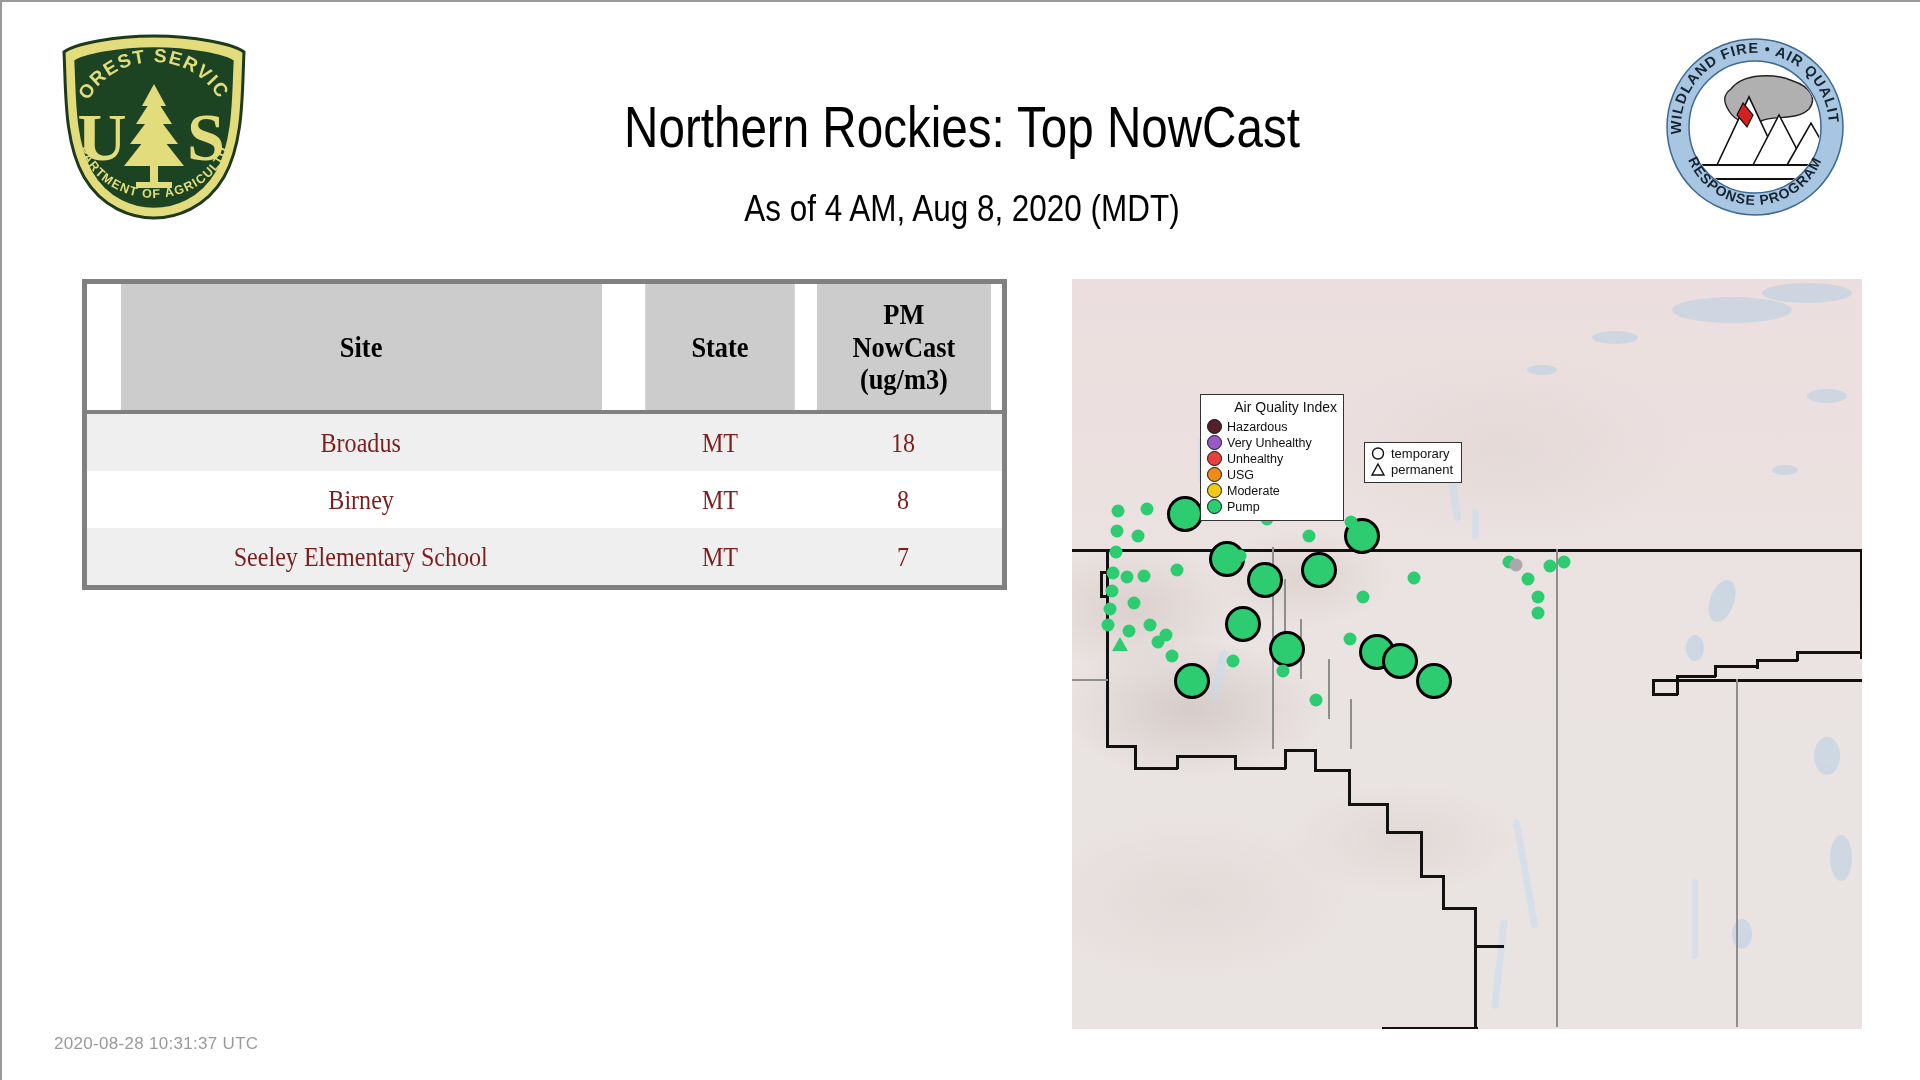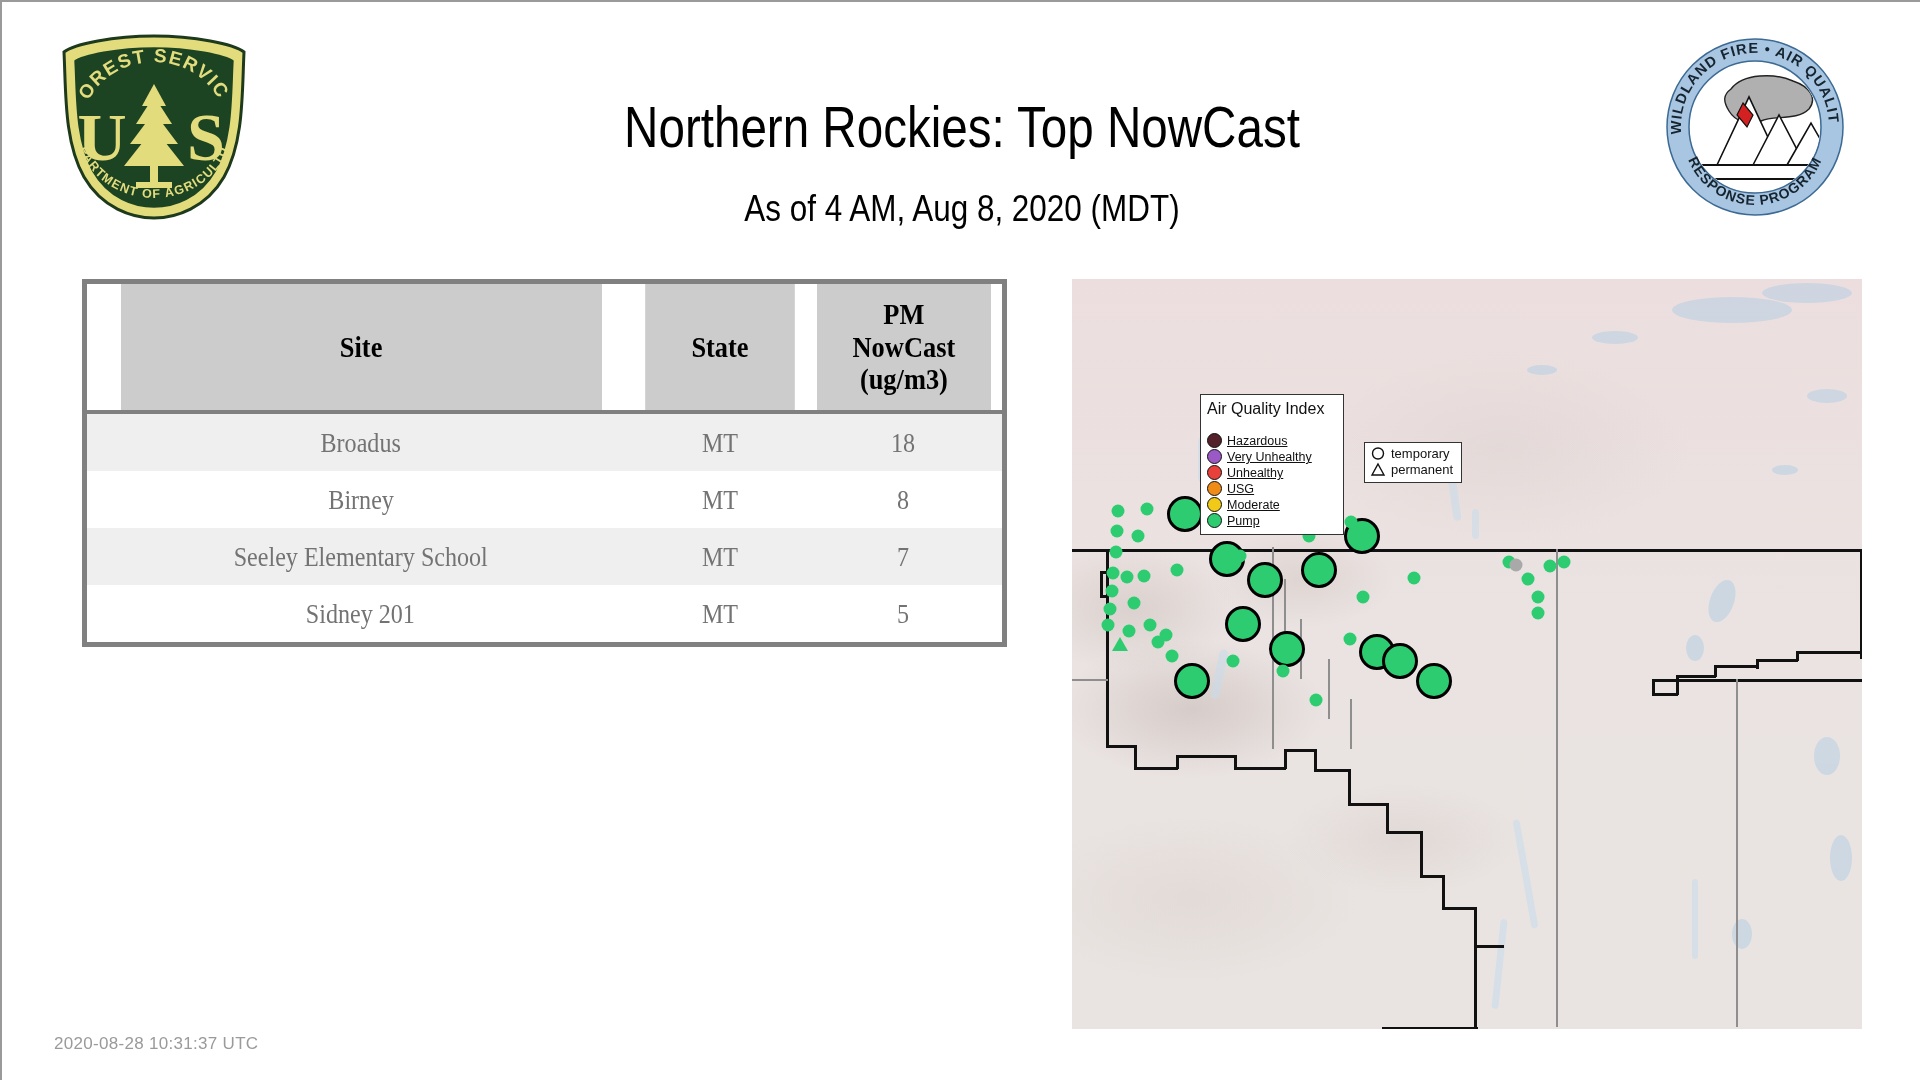--- a/index.html
+++ b/index.html
@@ -49,21 +49,21 @@
     color:#000;
     padding:8px 4px;
     height:110px;
     vertical-align:middle;
     text-align:center;
     transform:scaleX(0.88);
     line-height:1.08;
   }
   table.nowcast thead tr{border-bottom:4px solid #808080;}
   table.nowcast td{
-    font-size:28px;color:#737373;
+    font-size:28px;color:#7f1d1d;
     text-align:center;
     height:57px;
     padding:0 4px;
     vertical-align:middle;
     font-weight:400;
   }
   table.nowcast td span.cellc{display:inline-block;transform:scaleX(0.86);}
   table.nowcast tbody tr:nth-child(odd){background:#efefef;}
   table.nowcast tbody tr:nth-child(even){background:#ffffff;}
   col.c-site{width:550px;}
@@ -91,22 +91,22 @@
   .stateline{position:absolute;background:#111;}
   .county{position:absolute;background:#8e8e8e;}
   
   #aqi-legend{
     position:absolute;left:128px;top:115px;width:130px;
     background:#fff;border:1.5px solid #333;
     padding:4px 6px 5px 6px;
     font-family:"Liberation Sans","DejaVu Sans",sans-serif;
     font-size:12.5px;color:#111;line-height:1.28;
   }
-  #aqi-legend .ltitle{font-size:16px;text-align:left;margin-bottom:14px;}
-  #aqi-legend .lrow{display:flex;gap:5px;white-space:nowrap;text-decoration:underline;}
+  #aqi-legend .ltitle{font-size:14px;text-align:right;margin-bottom:2px;}
+  #aqi-legend .lrow{display:flex;gap:5px;white-space:nowrap;}
   #aqi-legend .swatch{
     width:13px;height:13px;border-radius:50%;border:1.4px solid #111;flex:0 0 auto;
   }
   #tp-legend{
     position:absolute;left:292px;top:163px;
     background:#fff;border:1.5px solid #333;
     padding:3px 8px 4px 5px;
     font-family:"Liberation Sans","DejaVu Sans",sans-serif;
     font-size:13px;color:#111;line-height:1.22;
   }
@@ -220,25 +220,20 @@
         </tr>
         <tr>
           <td><span class="cellc">Birney</span></td>
           <td><span class="cellc">MT</span></td>
           <td><span class="cellc">8</span></td>
         </tr>
         <tr>
           <td><span class="cellc">Seeley Elementary School</span></td>
           <td><span class="cellc">MT</span></td>
           <td><span class="cellc">7</span></td>
-        </tr>
-        <tr>
-          <td><span class="cellc">Sidney 201</span></td>
-          <td><span class="cellc">MT</span></td>
-          <td><span class="cellc">5</span></td>
         </tr>
       </tbody>
   </table>
 </div>
 
 <div id="map">
   <div class="terrain"></div>
 
   <div class="water">
     <div class="wtr" style="left:600px;top:18px;width:120px;height:26px;"></div>

